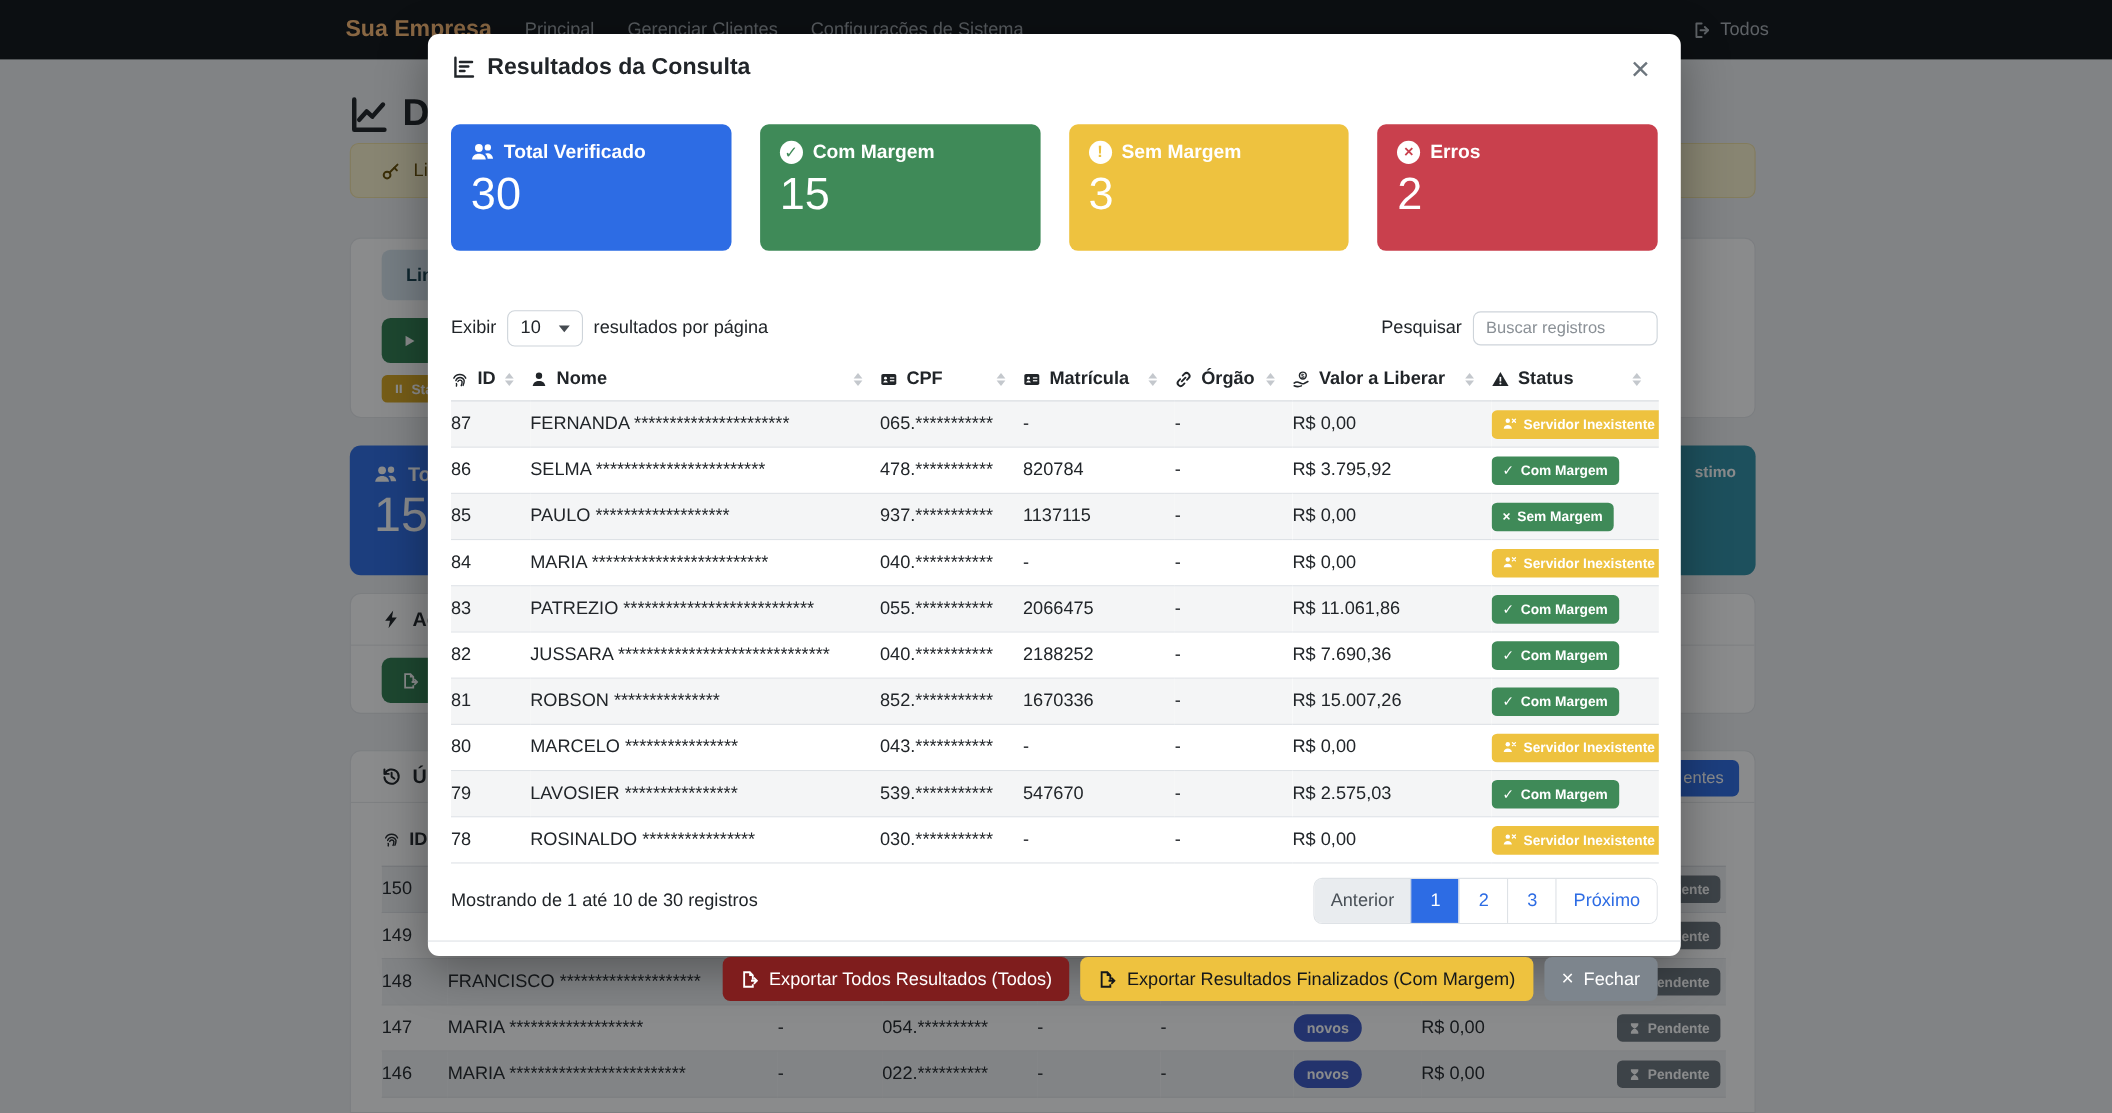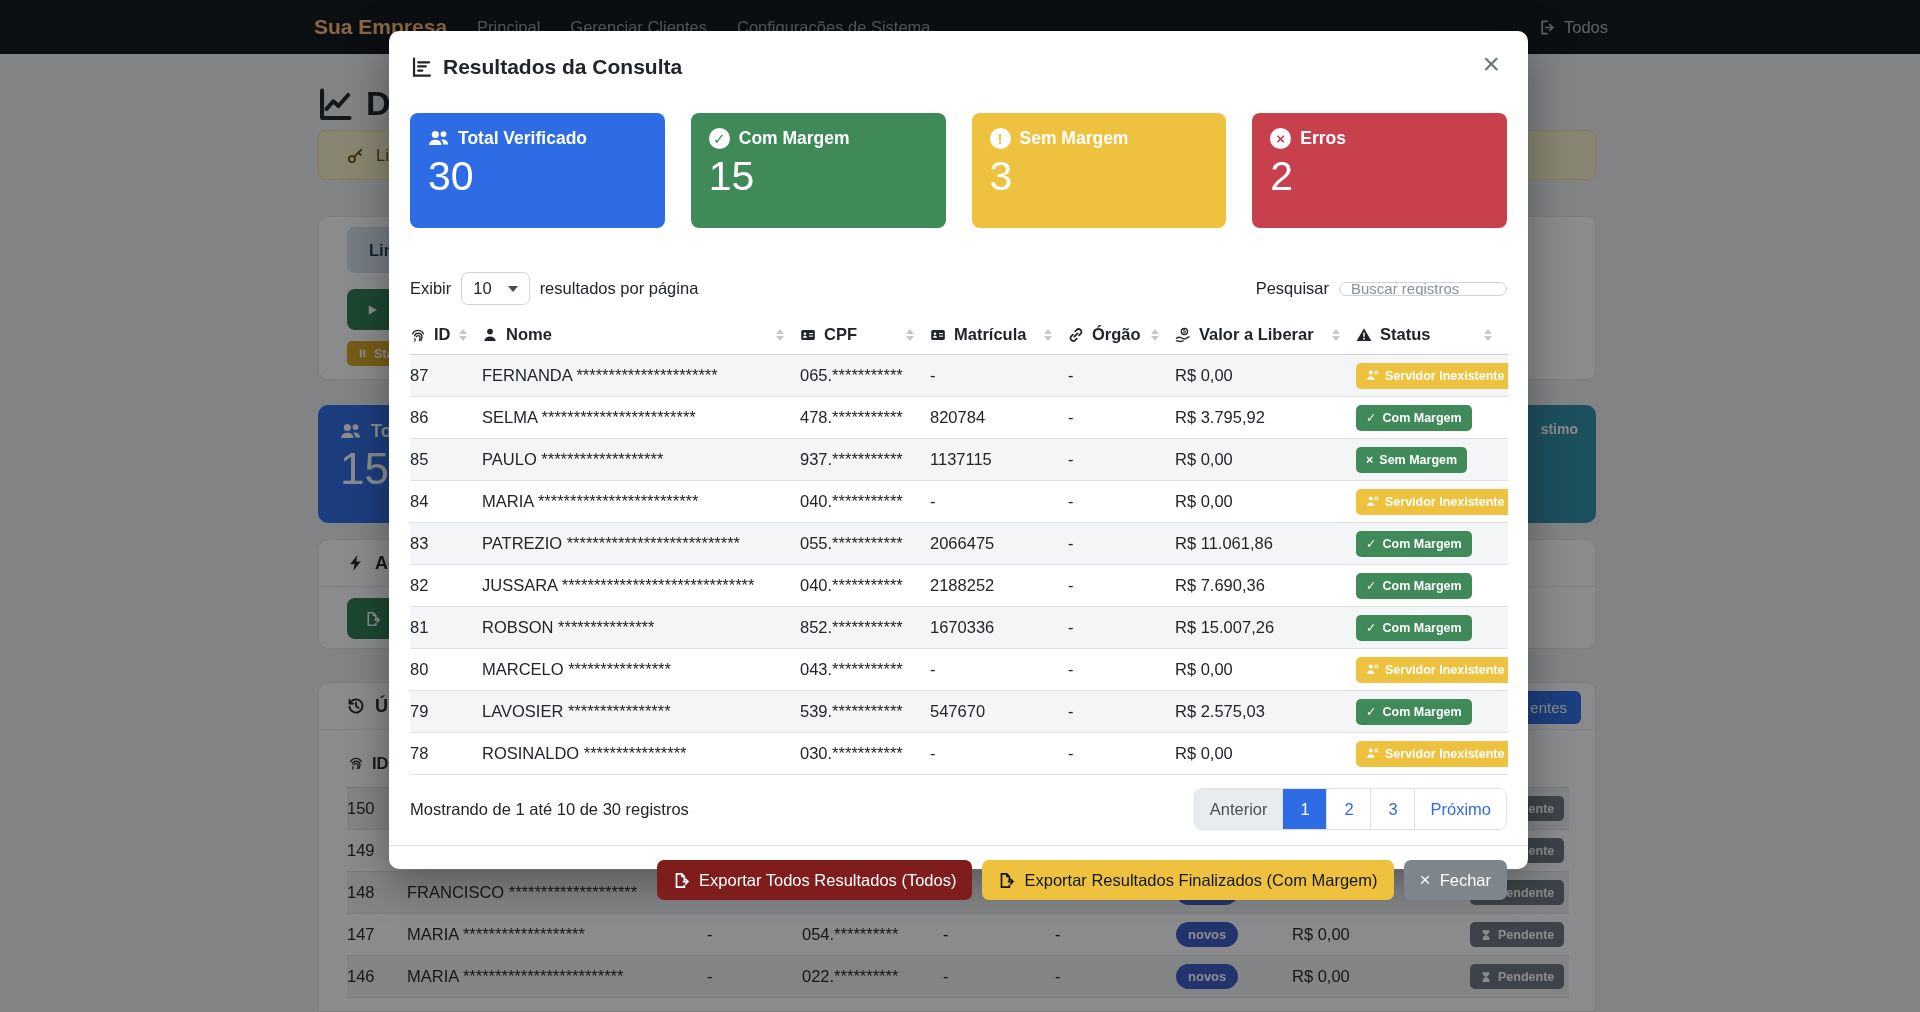--- a/index.html
+++ b/index.html
@@ -54,39 +54,39 @@
   .th-id{display:flex;align-items:center;gap:8px;}
   .pill-novos{display:inline-flex;align-items:center;height:25px;padding:0 12px;border-radius:13px;
     background:#3a57c4;color:#fff;font-size:13px;font-weight:bold;}
   .badge-pend{display:inline-flex;align-items:center;gap:6px;height:25px;padding:0 10px;border-radius:5px;
     background:#6c757d;color:#fff;font-size:12.5px;font-weight:bold;}
 
   
   .overlay{position:absolute;inset:0;background:rgba(10,12,14,0.48);z-index:5;}
   .modal{position:absolute;left:389px;top:31px;width:1139px;height:838px;background:#fff;border-radius:10px;
     z-index:10;box-shadow:0 12px 44px rgba(0,0,0,.35);box-sizing:border-box;}
-  .modal-header{display:flex;align-items:flex-end;padding:18px 22px 12px;}
+  .modal-header{display:flex;align-items:flex-start;padding:18px 22px 12px;}
   .m-title{display:flex;align-items:center;gap:10px;font-size:21px;font-weight:600;color:#212529;}
   .m-title .ic{font-size:22px;}
   .m-close{margin-left:auto;font-size:30px;color:#6c757d;line-height:1;cursor:pointer;padding:0 6px;}
   .stats{display:flex;gap:26px;padding:18px 21px;margin-top:4px;}
   .stat-card{flex:1;height:115px;border-radius:8px;color:#fff;padding:15px 18px;box-sizing:border-box;}
   .stat-label{display:flex;align-items:center;gap:9px;font-weight:bold;font-size:17.5px;}
   .stat-value{font-size:41px;margin-top:4px;}
   .circ{width:21px;height:21px;border-radius:50%;background:#fff;display:inline-flex;align-items:center;
     justify-content:center;font-size:15px;font-weight:bold;}
   .stat-label .ic{font-size:21px;}
 
-  .controls{display:flex;align-items:center;padding:0 21px;margin-top:26px;font-size:16.5px;color:#212529;}
+  .controls{display:flex;align-items:center;padding:0 21px;margin-top:36px;font-size:16.5px;color:#212529;}
   .select-box{border:1px solid #ced4da;border-radius:7px;height:31px;padding:0 11px;display:inline-flex;
     align-items:center;gap:16px;margin:0 10px;cursor:pointer;background:#fff;}
   .caret{width:0;height:0;border-left:5px solid transparent;border-right:5px solid transparent;
     border-top:6px solid #454b51;}
   .search{margin-left:auto;display:flex;align-items:center;gap:10px;}
-  .search input{width:168px;height:14px;border:1px solid #ced4da;border-radius:7px;padding:0 11px;
+  .search input{width:168px;height:31px;border:1px solid #ced4da;border-radius:7px;padding:0 11px;
     font-size:15px;box-sizing:border-box;font-family:inherit;color:#212529;outline:none;}
   .search input::placeholder{color:#8a9096;}
 
   .table-wrap{padding:0 21px;margin-top:14px;}
   table.mt{width:100%;border-collapse:collapse;font-size:16.5px;color:#212529;table-layout:fixed;}
   table.mt thead th{text-align:left;padding:6px 0 10px;border-bottom:1px solid #cfd4d9;font-weight:bold;cursor:pointer;}
   .th-inner{display:flex;align-items:center;gap:8px;padding-right:16px;}
   .th-inner .ic{font-size:16px;}
   .sort{margin-left:auto;display:inline-flex;flex-direction:column;gap:2px;}
   .sort i{width:0;height:0;border-left:4.5px solid transparent;border-right:4.5px solid transparent;display:block;}

